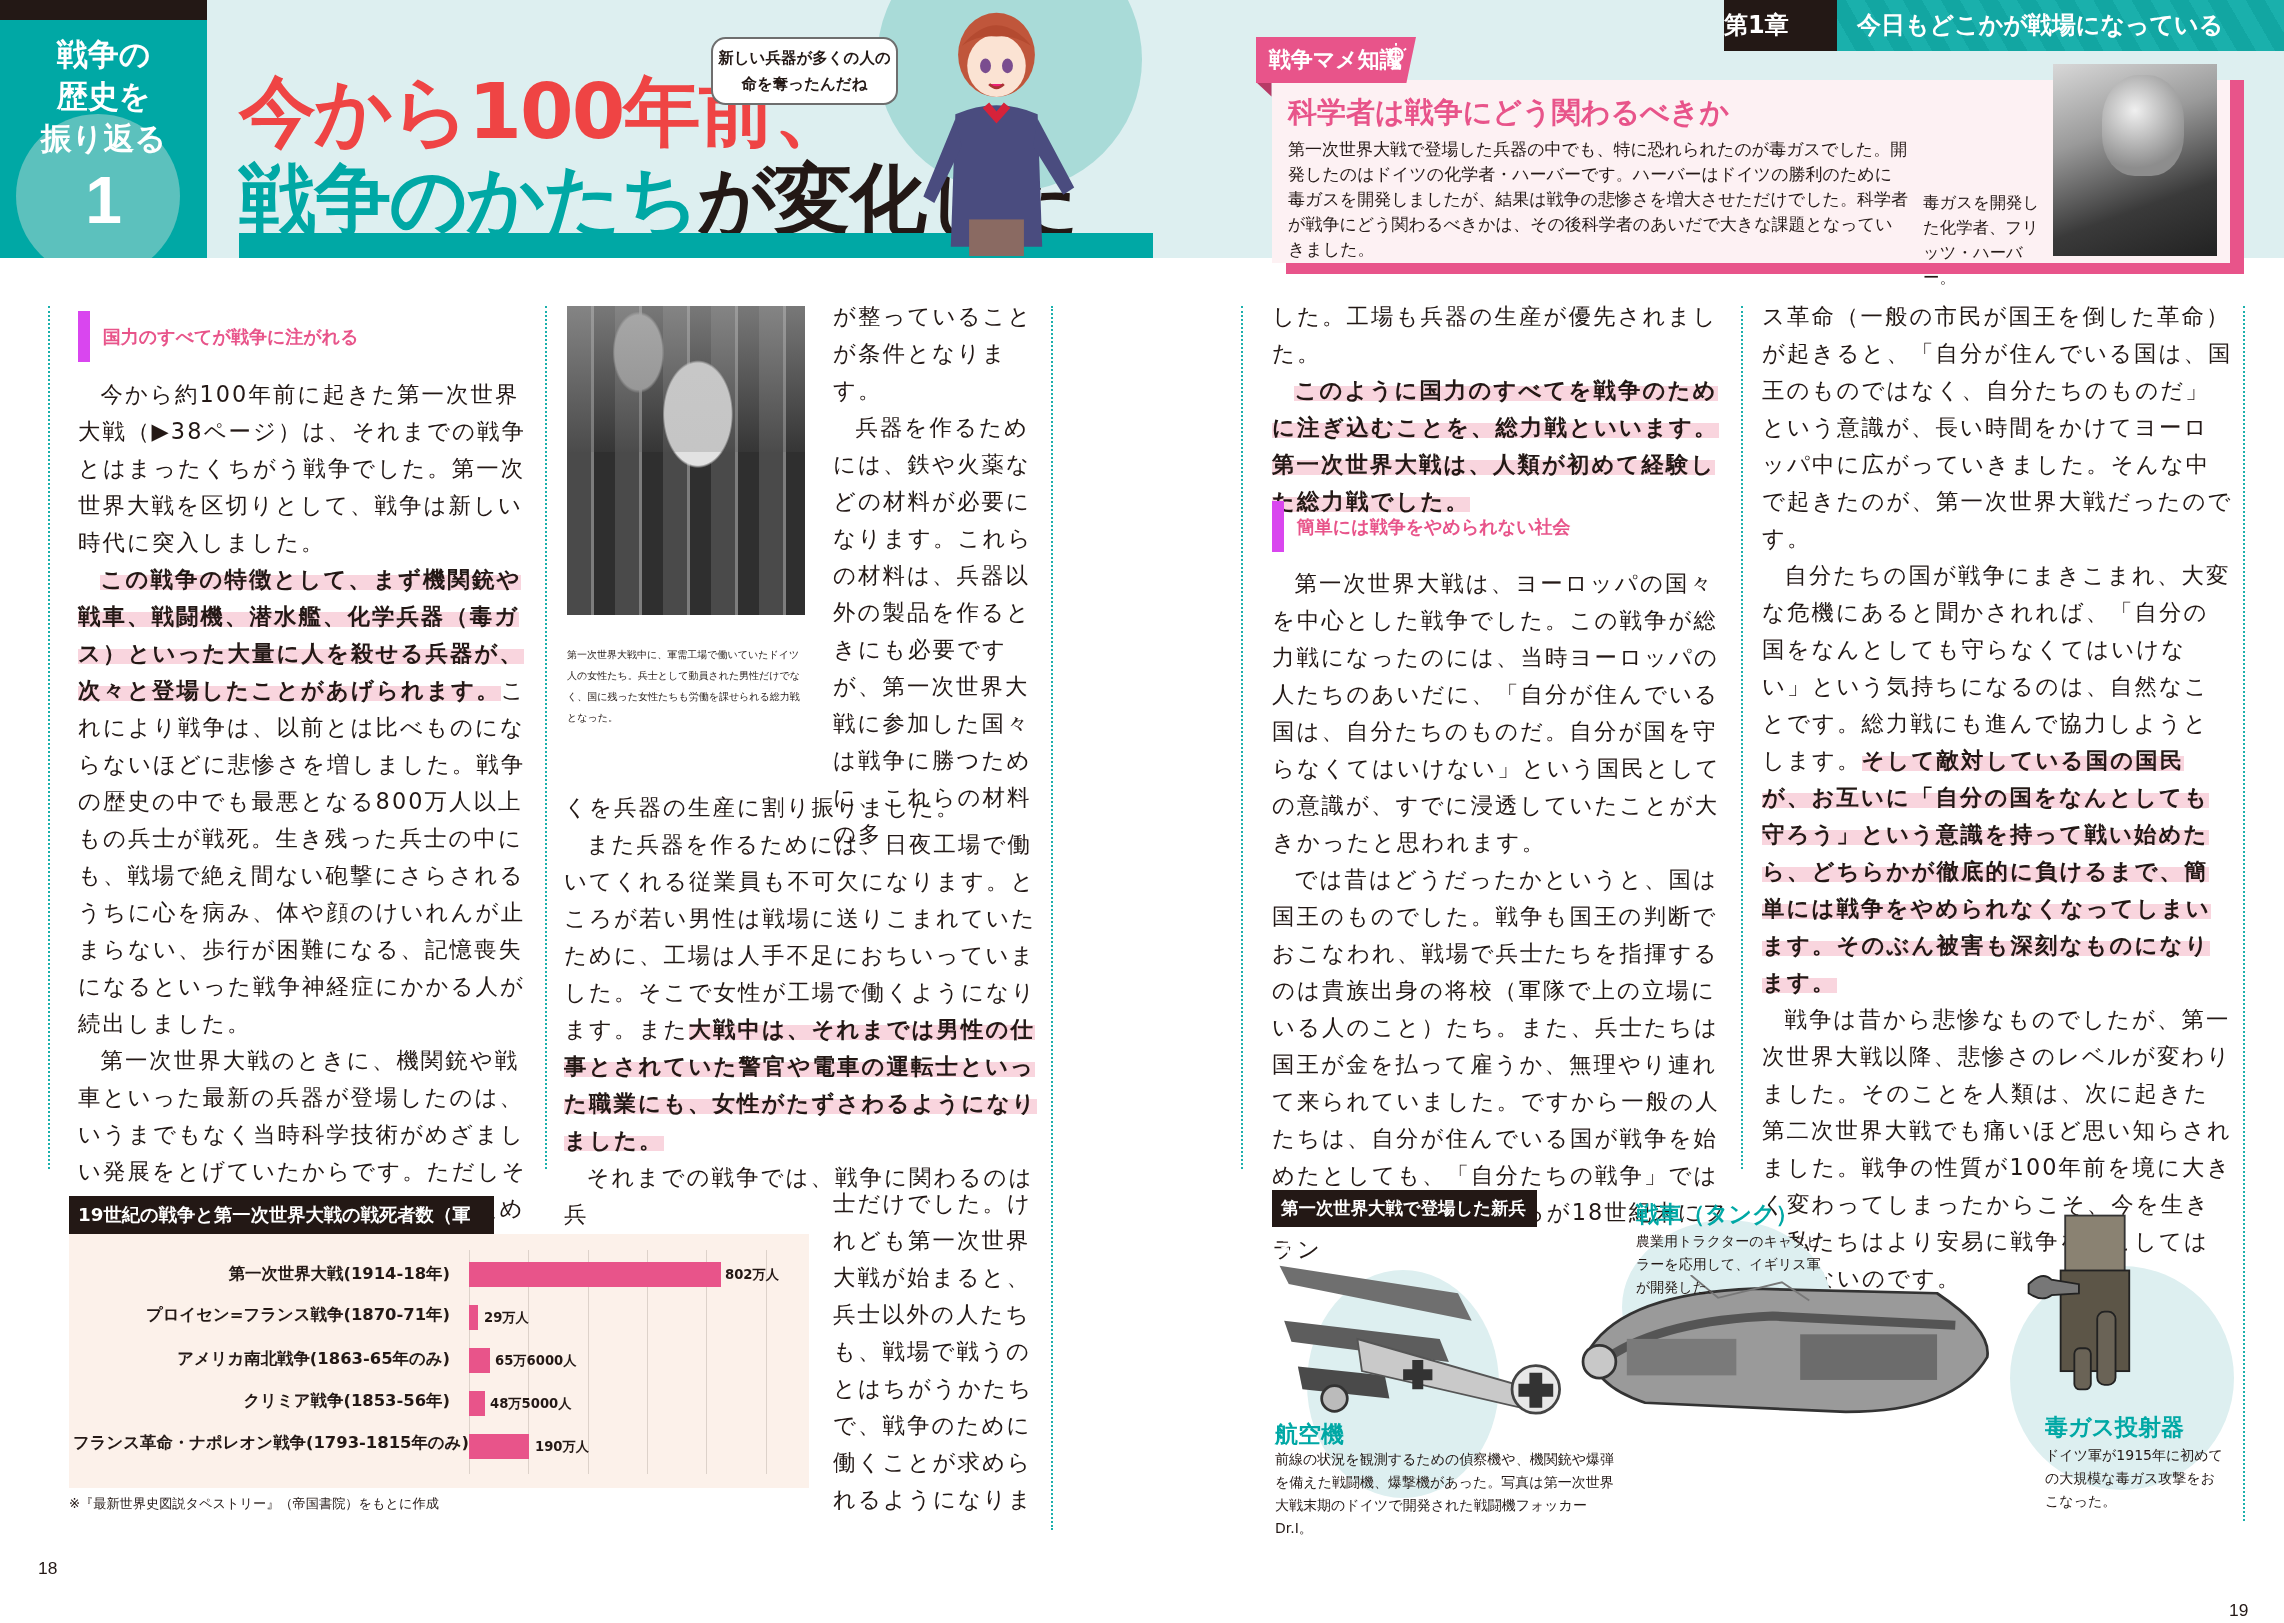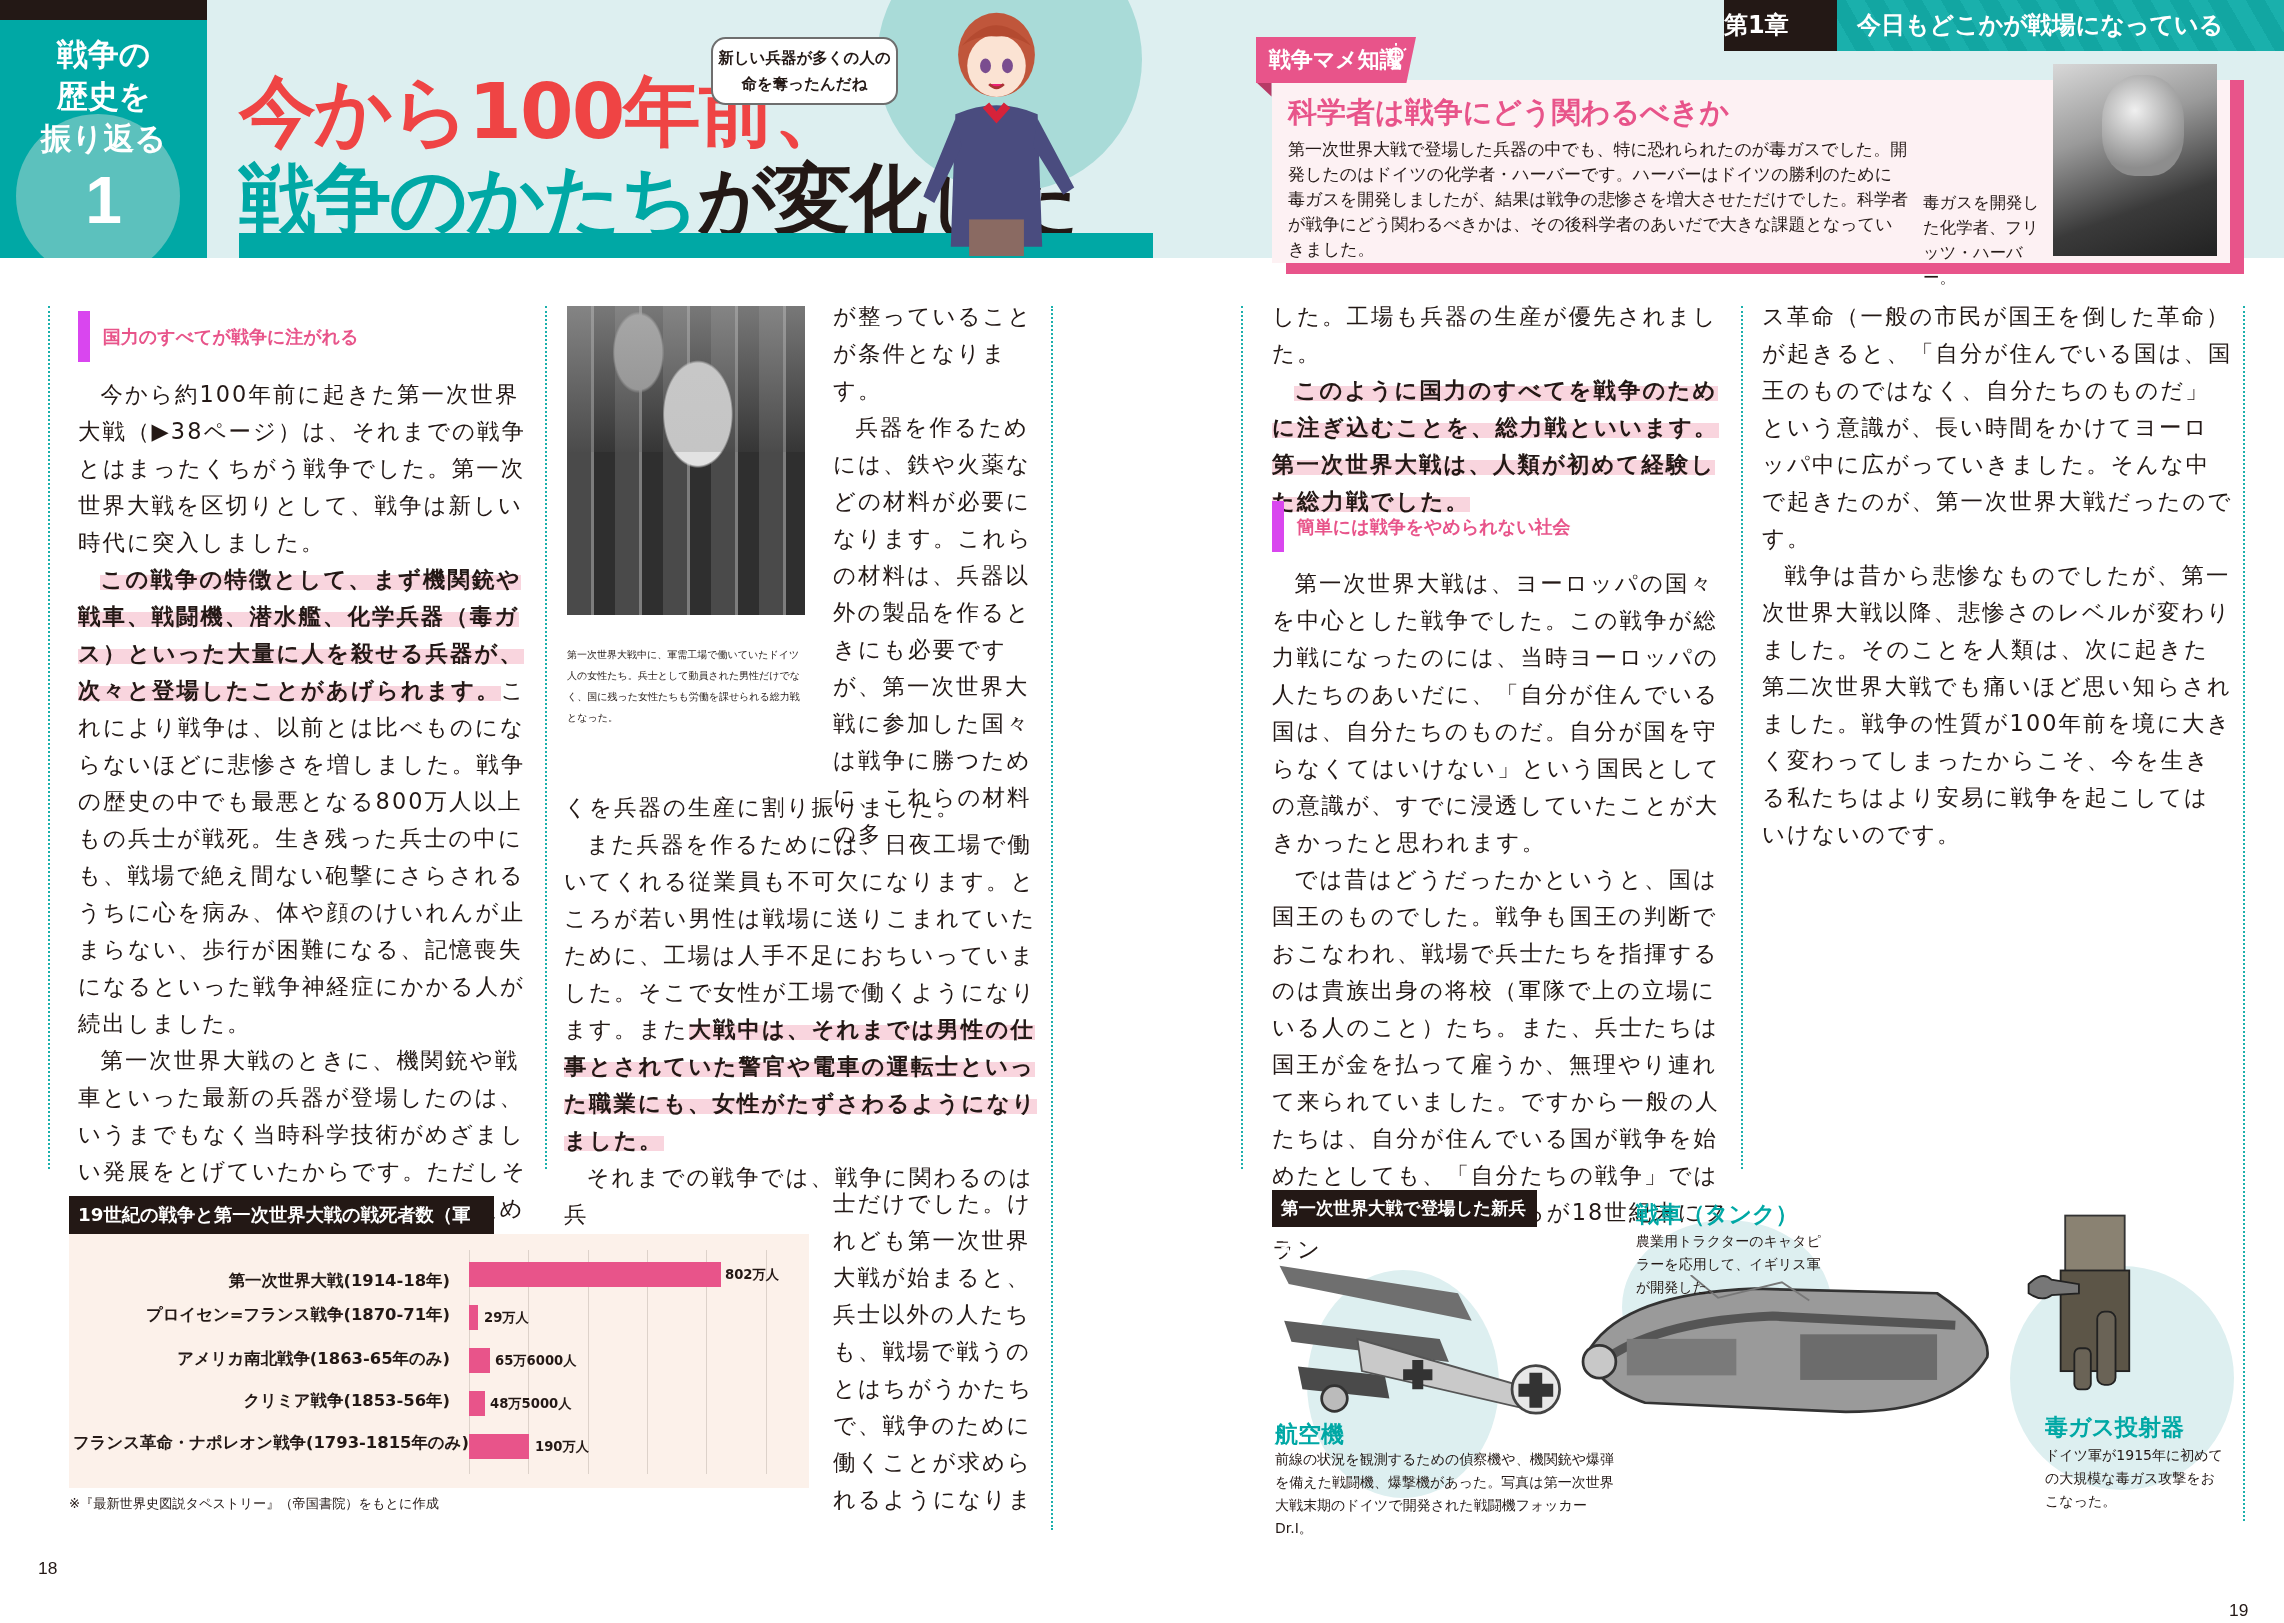--- a/index.html
+++ b/index.html
@@ -175,21 +175,21 @@
 
 <div class="abs chart-title">19世紀の戦争と第一次世界大戦の戦死者数（軍人）</div>
 <div class="abs chart-bg"></div>
 <div class="abs chart-grid" style="left:469px;"></div>
 <div class="abs chart-grid" style="left:528px;"></div>
 <div class="abs chart-grid" style="left:588px;"></div>
 <div class="abs chart-grid" style="left:647px;"></div>
 <div class="abs chart-grid" style="left:706px;"></div>
 <div class="abs chart-grid" style="left:766px;"></div>
 
-<div class="abs chart-label" style="top:1263px;margin-top:7px;">第一次世界大戦(1914-18年)</div>
+<div class="abs chart-label" style="top:1263px;">第一次世界大戦(1914-18年)</div>
 <div class="abs chart-bar" style="top:1262px; width:252px;"></div>
 <div class="abs chart-val" style="left:725px; top:1266px;">802万人</div>
 
 <div class="abs chart-label" style="top:1304px;">プロイセン=フランス戦争(1870-71年)</div>
 <div class="abs chart-bar" style="top:1305px; width:9.1px;"></div>
 <div class="abs chart-val" style="left:484px; top:1309px;">29万人</div>
 
 <div class="abs chart-label" style="top:1348px;">アメリカ南北戦争(1863-65年のみ)</div>
 <div class="abs chart-bar" style="top:1348px; width:21px;"></div>
 <div class="abs chart-val" style="left:495px; top:1352px;">65万6000人</div>
@@ -217,20 +217,21 @@
 
 <div class="abs sec-head" style="left:1272px; top:501px; width:457px;">簡単には戦争をやめられない社会</div>
 
 <div class="abs col-text" style="left:1272px; top:565px; width:466px;">
   <p>第一次世界大戦は、ヨーロッパの国々を中心とした戦争でした。この戦争が総力戦になったのには、当時ヨーロッパの人たちのあいだに、「自分が住んでいる国は、自分たちのものだ。自分が国を守らなくてはいけない」という国民としての意識が、すでに浸透していたことが大きかったと思われます。</p>
   <p>では昔はどうだったかというと、国は国王のものでした。戦争も国王の判断でおこなわれ、戦場で兵士たちを指揮するのは貴族出身の将校（軍隊で上の立場にいる人のこと）たち。また、兵士たちは国王が金を払って雇うか、無理やり連れて来られていました。ですから一般の人たちは、自分が住んでいる国が戦争を始めたとしても、「自分たちの戦争」ではなかったのです。ところが18世紀末にフラン</p>
 </div>
 
 <div class="abs col-text" style="left:1762px; top:298px; width:471px;">
   <p class="noind">ス革命（一般の市民が国王を倒した革命）が起きると、「自分が住んでいる国は、国王のものではなく、自分たちのものだ」という意識が、長い時間をかけてヨーロッパ中に広がっていきました。そんな中で起きたのが、第一次世界大戦だったのです。</p>
+  <p><span>自分たちの国が戦争にまきこまれ、大変な危機にあると聞かされれば、「自分の国をなんとしても守らなくてはいけない」という気持ちになるのは、自然なことです。総力戦にも進んで協力しようとします。</span><span class="mark">そして敵対している国の国民が、お互いに「自分の国をなんとしても守ろう」という意識を持って戦い始めたら、どちらかが徹底的に負けるまで、簡単には戦争をやめられなくなってしまいます。そのぶん被害も深刻なものになります。</span></p>
   <p>戦争は昔から悲惨なものでしたが、第一次世界大戦以降、悲惨さのレベルが変わりました。そのことを人類は、次に起きた第二次世界大戦でも痛いほど思い知らされました。戦争の性質が100年前を境に大きく変わってしまったからこそ、今を生きる私たちはより安易に戦争を起こしてはいけないのです。</p>
 </div>
 
 <div class="abs weapons-title">第一次世界大戦で登場した新兵器</div>
 
 <div class="abs teal-circle" style="left:1307px; top:1270px; width:192px; height:228px;"></div>
 <div class="abs teal-circle" style="left:1622px; top:1220px; width:210px; height:174px;"></div>
 <div class="abs teal-circle" style="left:2010px; top:1266px; width:224px; height:224px;"></div>
 
 <svg class="abs plane" viewBox="0 0 330 190">

